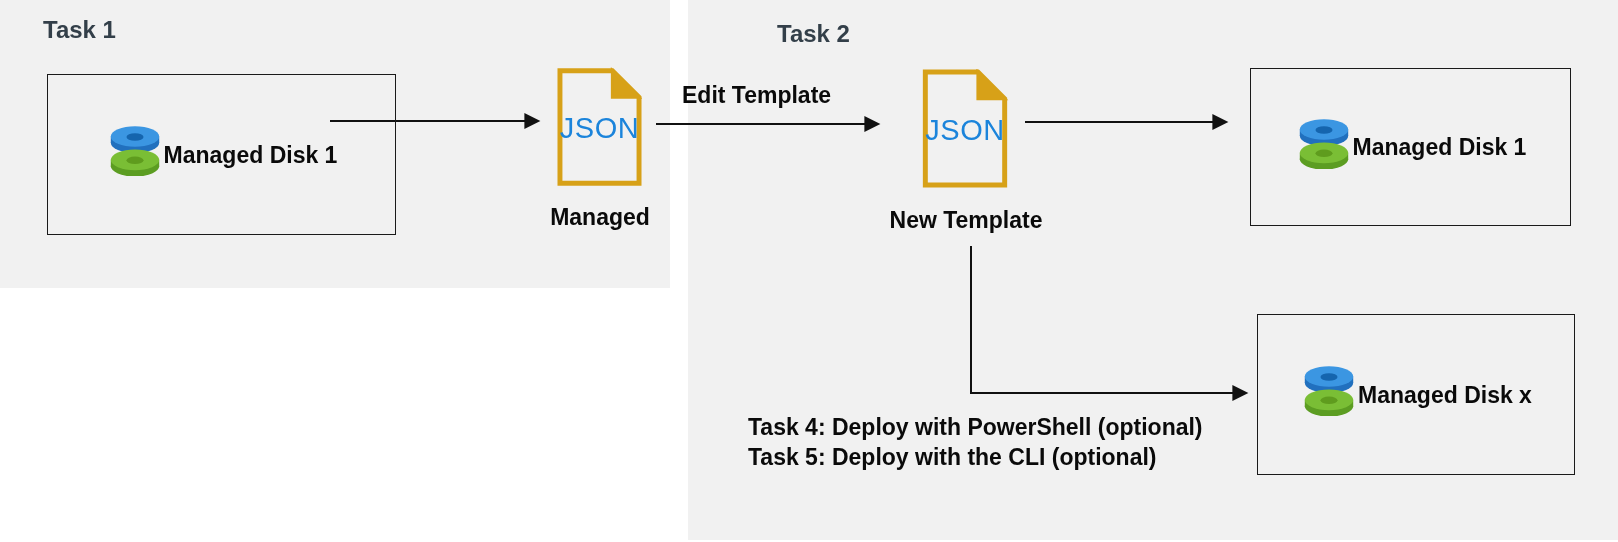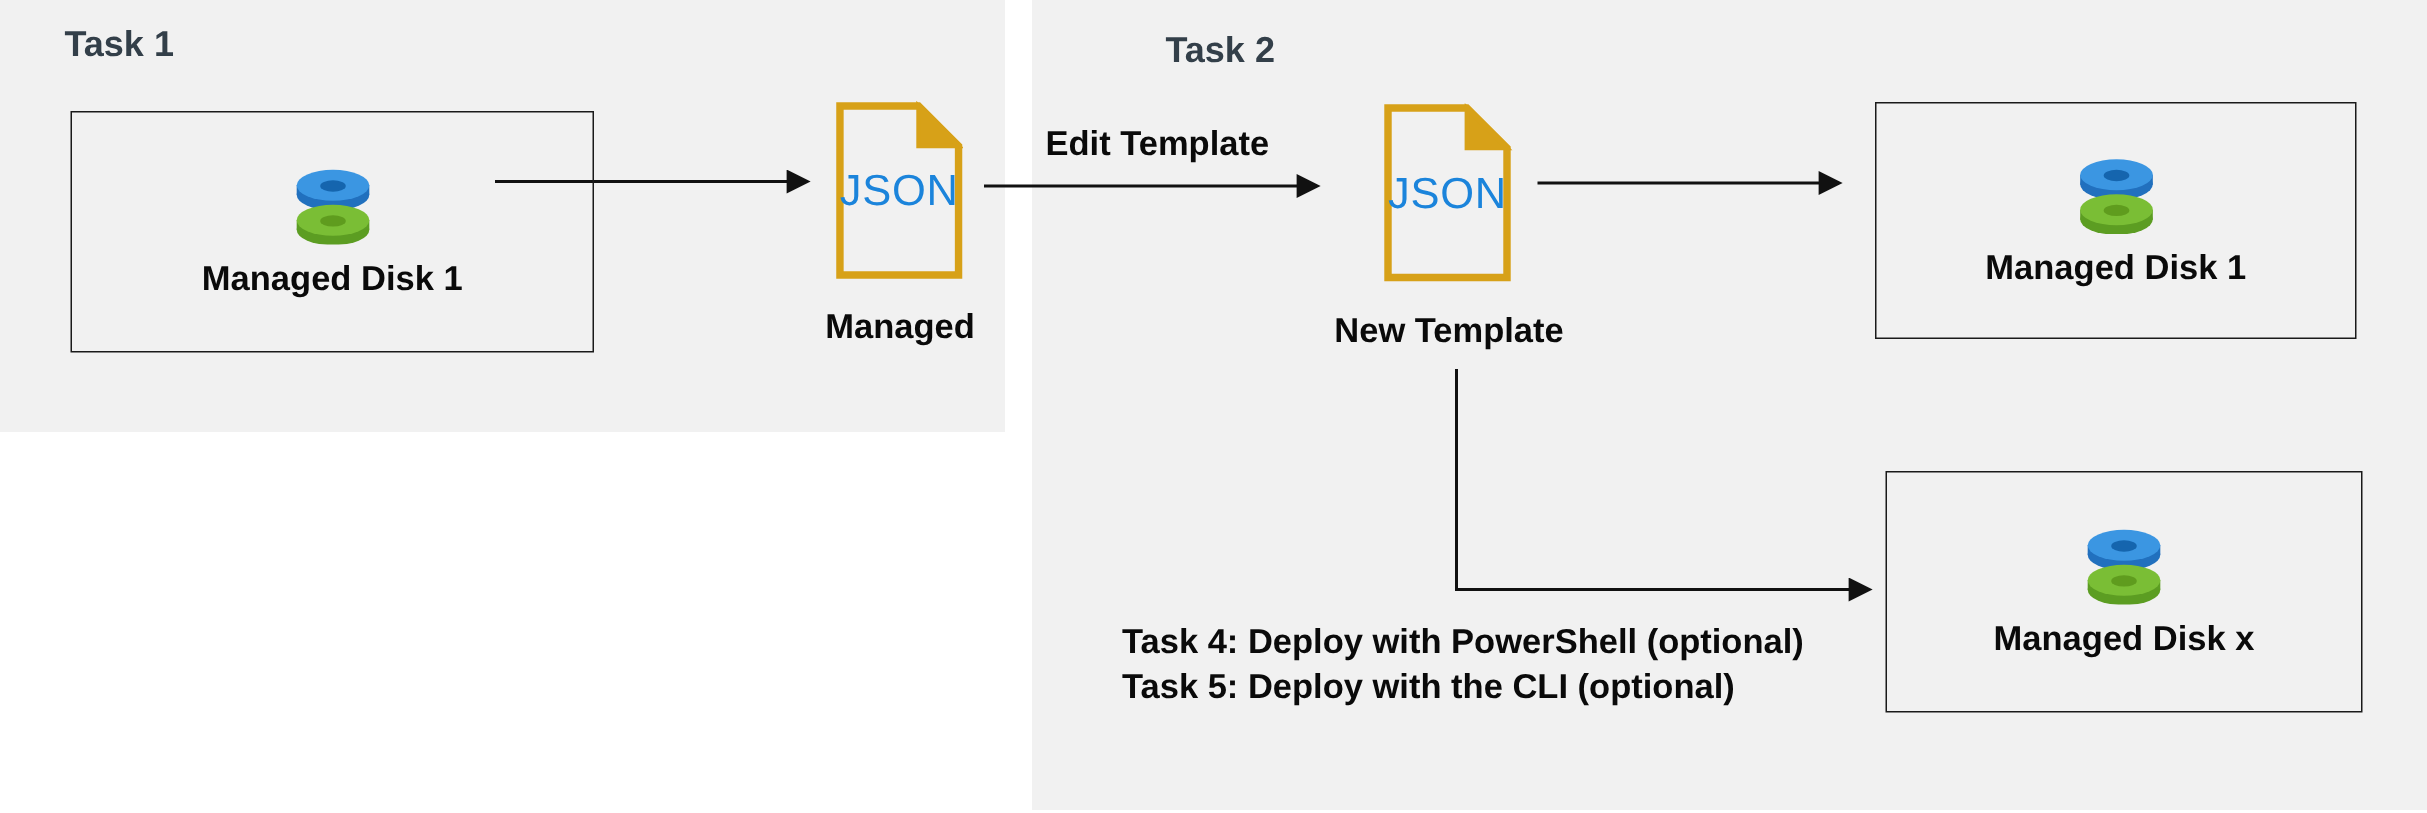--- a/index.html
+++ b/index.html
@@ -15,21 +15,21 @@
   .task-label{
     position:absolute;color:#333f49;font-weight:700;font-size:24px;
     line-height:28px;white-space:nowrap;
   }
   .black-label{
     position:absolute;color:#0a0a0a;font-weight:700;font-size:23px;
     line-height:28px;white-space:nowrap;
   }
   .node-box{
     position:absolute;border:1.5px solid #1a1a1a;background:transparent;
-    display:flex;flex-direction:column;align-items:center;justify-content:center;
+    display:flex;flex-direction:row;align-items:center;justify-content:center;
   }
   .node-box .disk{width:58px;height:52px;margin-bottom:9px;}
   .node-box .node-label{
     color:#0a0a0a;font-weight:700;font-size:23px;line-height:26px;white-space:nowrap;
   }
   .file-node{position:absolute;}
   .file-node svg{display:block;width:100%;height:100%;}
   .file-text{
     position:absolute;left:0;right:0;top:50%;transform:translateY(-46%);
     text-align:center;color:#1b84db;font-size:29px;font-weight:400;
@@ -81,21 +81,21 @@
       <marker id="arrow-head" viewBox="0 0 10 10" refX="8.5" refY="5" markerWidth="9" markerHeight="8" orient="auto-start-reverse">
         <path d="M0,0 L10,5 L0,10 Z" fill="#111111"></path>
       </marker>
     </defs>
     <line x1="330" y1="121" x2="538" y2="121" stroke="#111111" stroke-width="2" marker-end="url(#arrow-head)"></line>
     <line x1="656" y1="124" x2="878" y2="124" stroke="#111111" stroke-width="2" marker-end="url(#arrow-head)"></line>
     <line x1="1025" y1="122" x2="1226" y2="122" stroke="#111111" stroke-width="2" marker-end="url(#arrow-head)"></line>
     <polyline points="971,246 971,393 1246,393" fill="none" stroke="#111111" stroke-width="2" marker-end="url(#arrow-head)"></polyline>
   </svg>
 
-  <div class="black-label" style="left:697px;top:81px;">Edit Template</div>
+  <div class="black-label" style="left:682px;top:81px;">Edit Template</div>
 
   <div class="node-box" style="left:47px;top:74px;width:347px;height:159px;">
     <svg class="disk" viewBox="0 0 60 58">
       <use href="#managed-disk"></use>
     </svg>
     <div class="node-label">Managed Disk 1</div>
   </div>
 
   <div class="file-node" style="left:557px;top:67px;width:85px;height:120px;">
     <svg viewBox="0 0 86 120">

